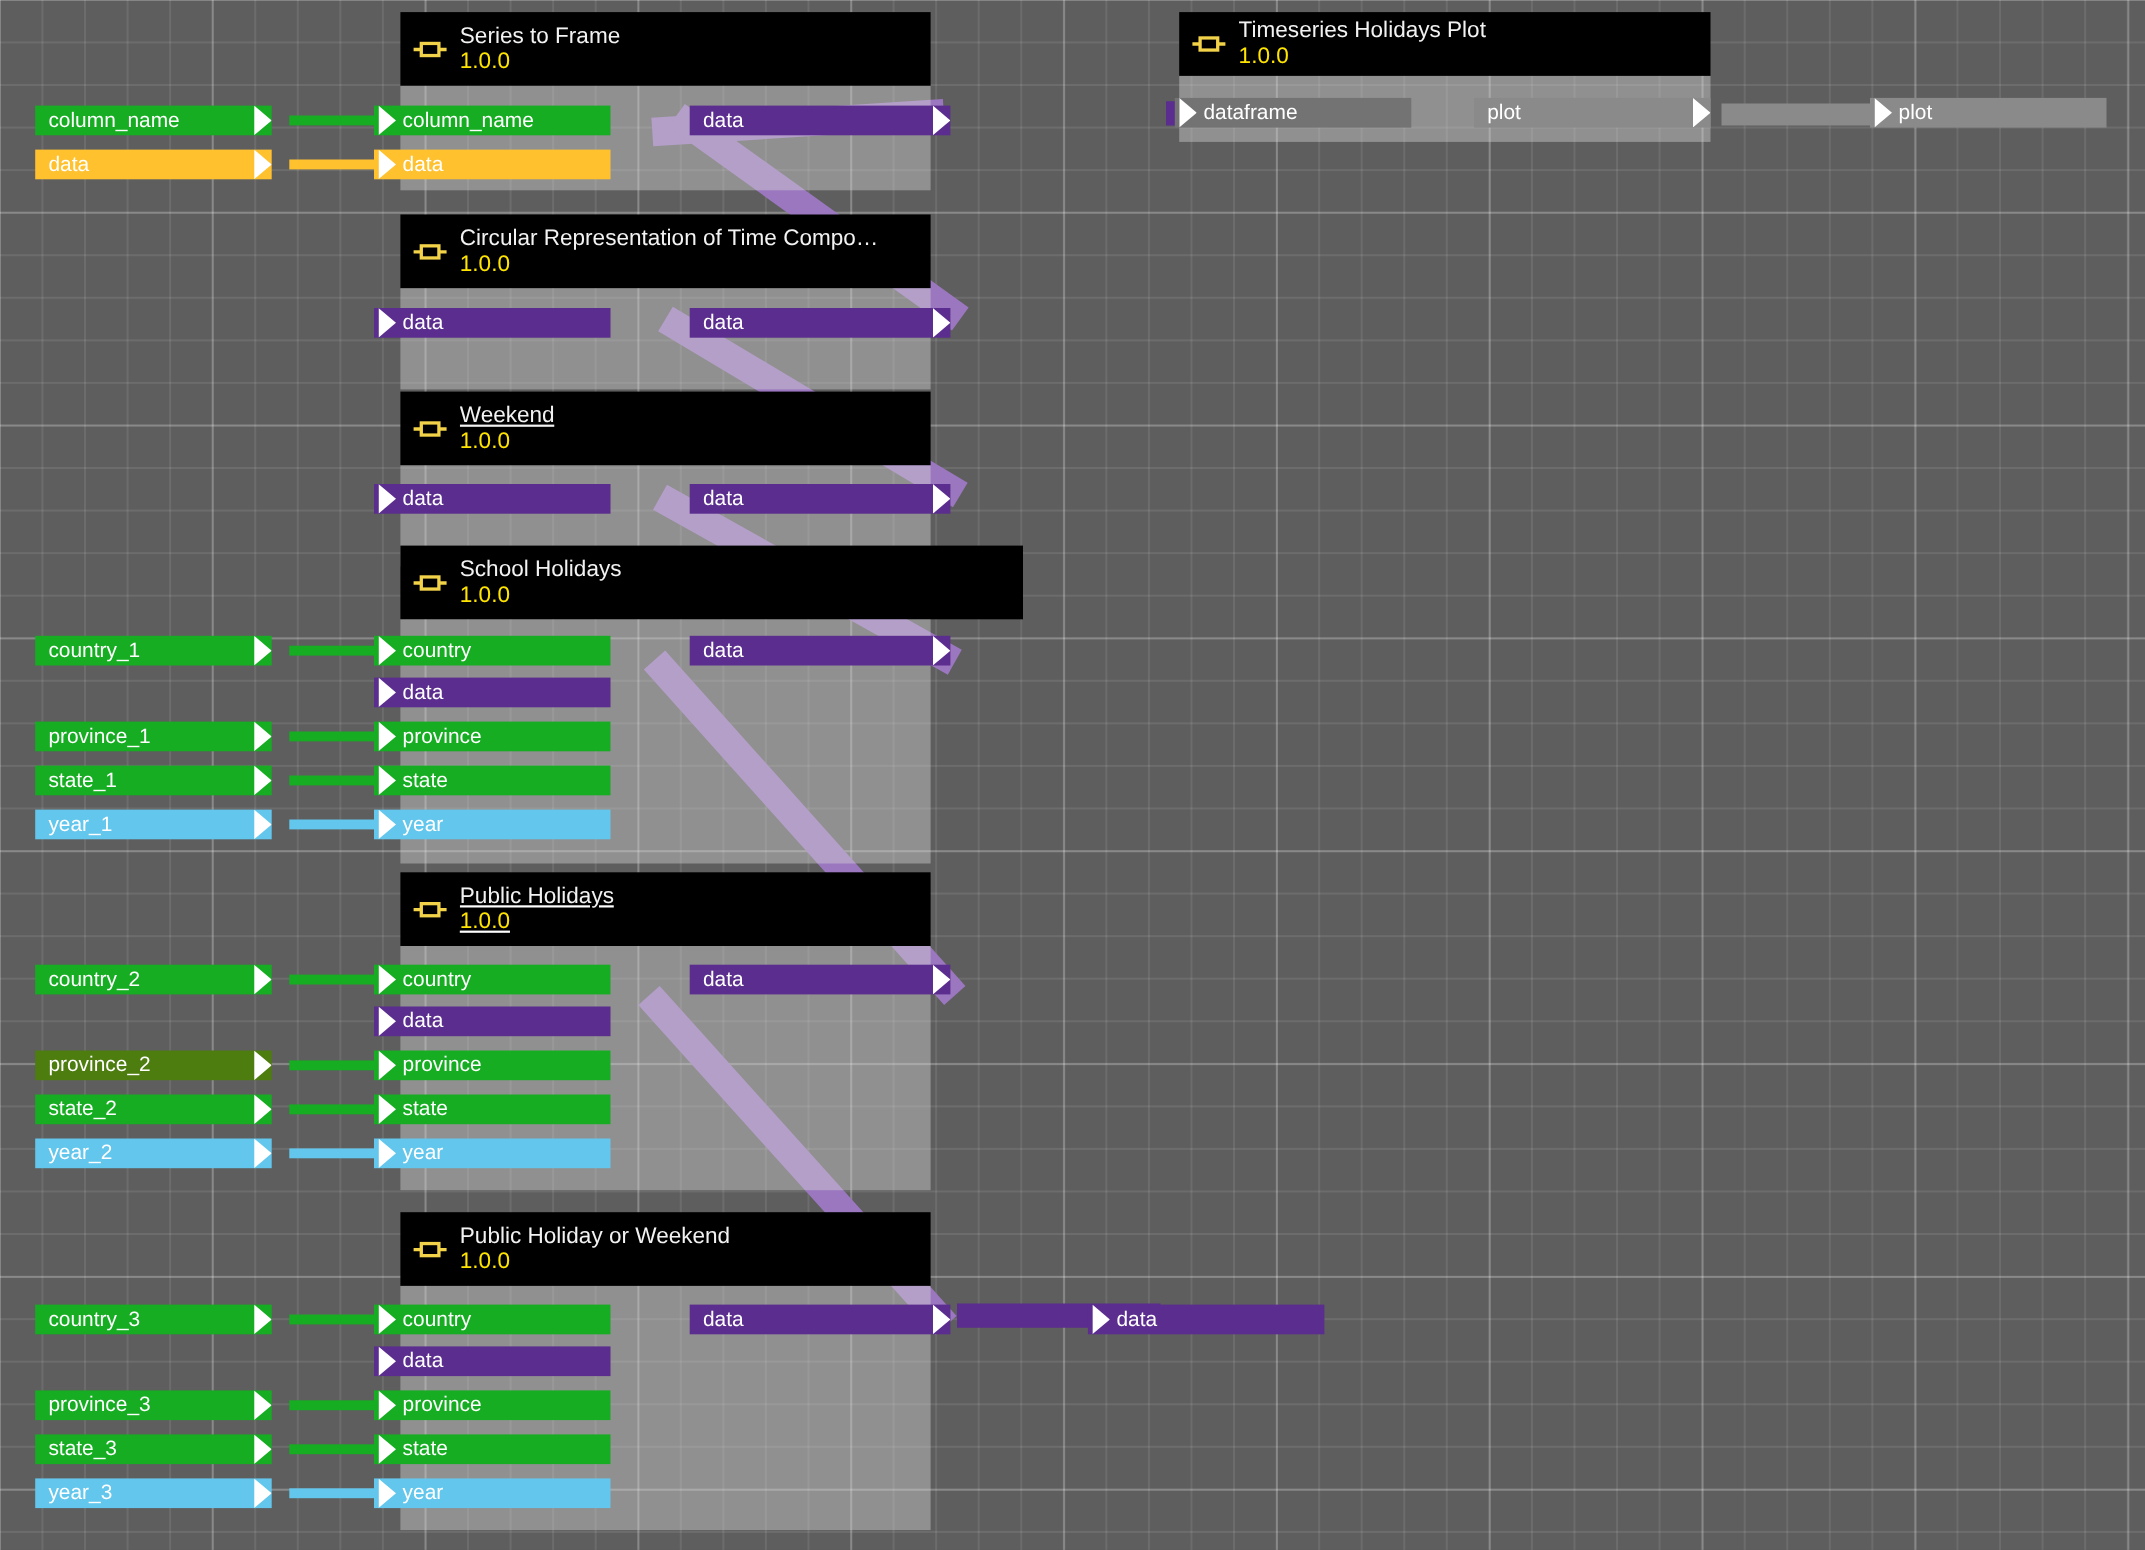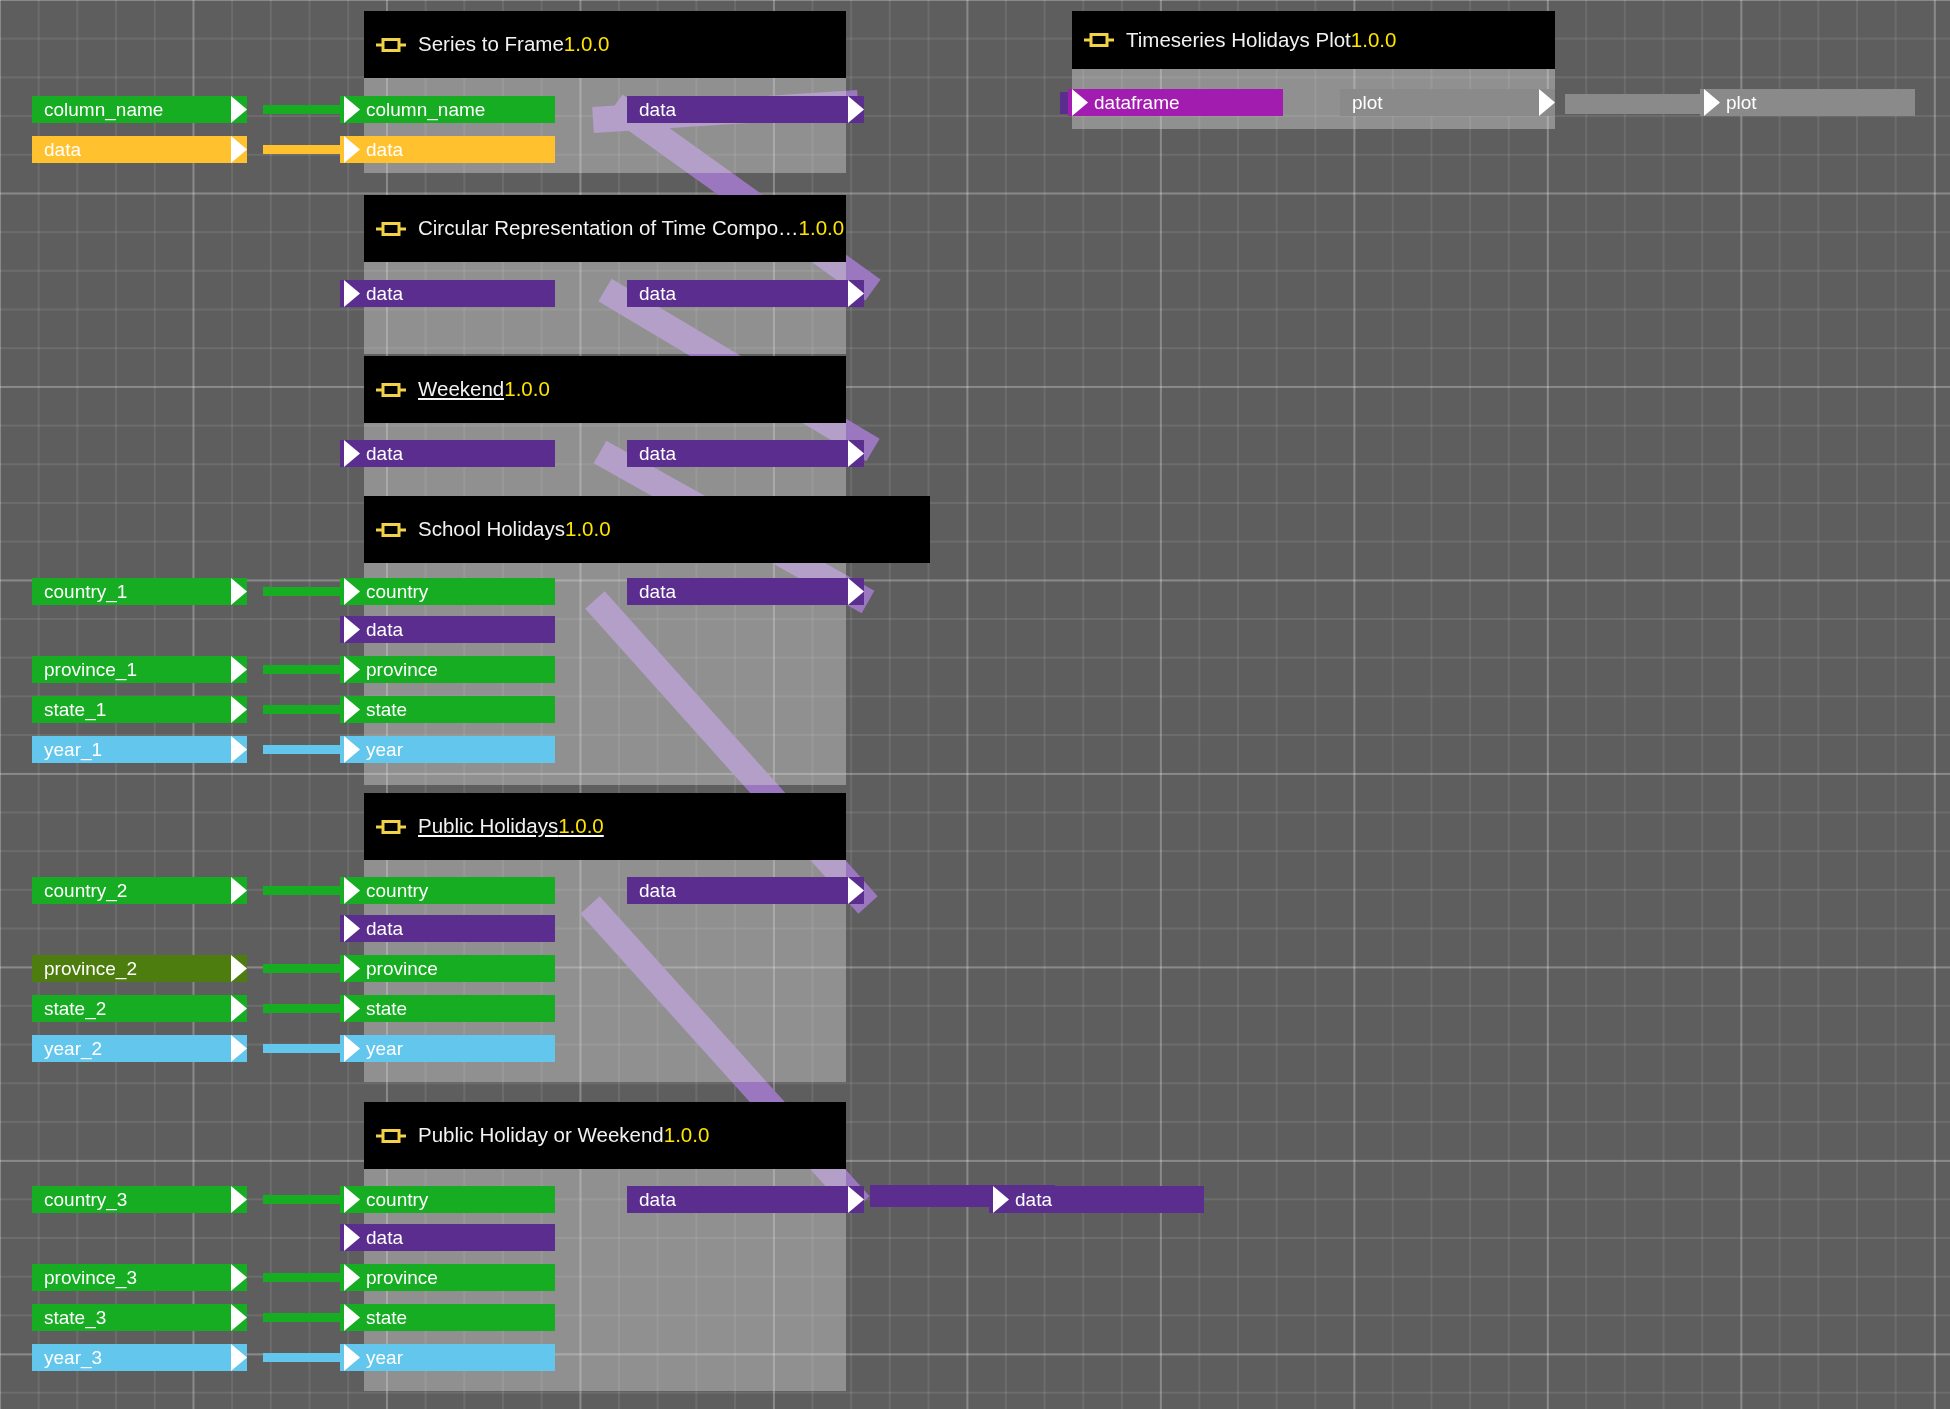--- a/index.html
+++ b/index.html
@@ -22,21 +22,21 @@
   }
   #links{position:absolute;inset:0;pointer-events:none;}
 
   
   .node{position:absolute;}
   .node-header{
     background:#000;color:#fff;display:flex;align-items:center;
     box-sizing:border-box;padding:0 10px;
   }
   .node-ico{flex:0 0 auto;width:34px;height:34px;margin-right:10px;display:block;}
-  .node-titles{display:flex;flex-direction:row;justify-content:center;line-height:1.12;}
+  .node-titles{display:flex;flex-direction:column;justify-content:center;line-height:1.12;}
   .node-title{font-size:20.5px;color:#f2f2f2;white-space:nowrap;overflow:hidden;}
   .node-ver{font-size:20.5px;color:#ffe400;}
   .node-body{
     position:relative;
     background:rgba(215,215,215,.42);
     box-sizing:border-box;
   }
 
   
   .port{
@@ -374,20 +374,20 @@
     <span class="plabel" style="padding-left: 26px;">state</span>
   </div>
 <div class="port in" style="left: 340px; top: 1344px; width: 215px; background: rgb(99, 198, 236);">
     <div class="arrow left"></div>
     <span class="plabel" style="padding-left: 26px;">year</span>
   </div>
 <div class="port out" style="left: 627px; top: 1186px; width: 237px; background: rgb(91, 45, 142);">
     <span class="plabel">data</span>
     <div class="arrow" style="right: 0px;"></div>
   </div>
-<div class="port in" style="left: 1068px; top: 89px; width: 215px; background: #a21caf;">
+<div class="port in" style="left: 1068px; top: 89px; width: 215px; background: #737373;">
     <div class="arrow left"></div>
     <span class="plabel" style="padding-left: 26px;">dataframe</span>
   </div>
 <div class="port out" style="left: 1340px; top: 89px; width: 215px; background: rgb(138, 138, 138);">
     <span class="plabel">plot</span>
     <div class="arrow" style="right: 0px;"></div>
   </div>
 
 </body></html>

